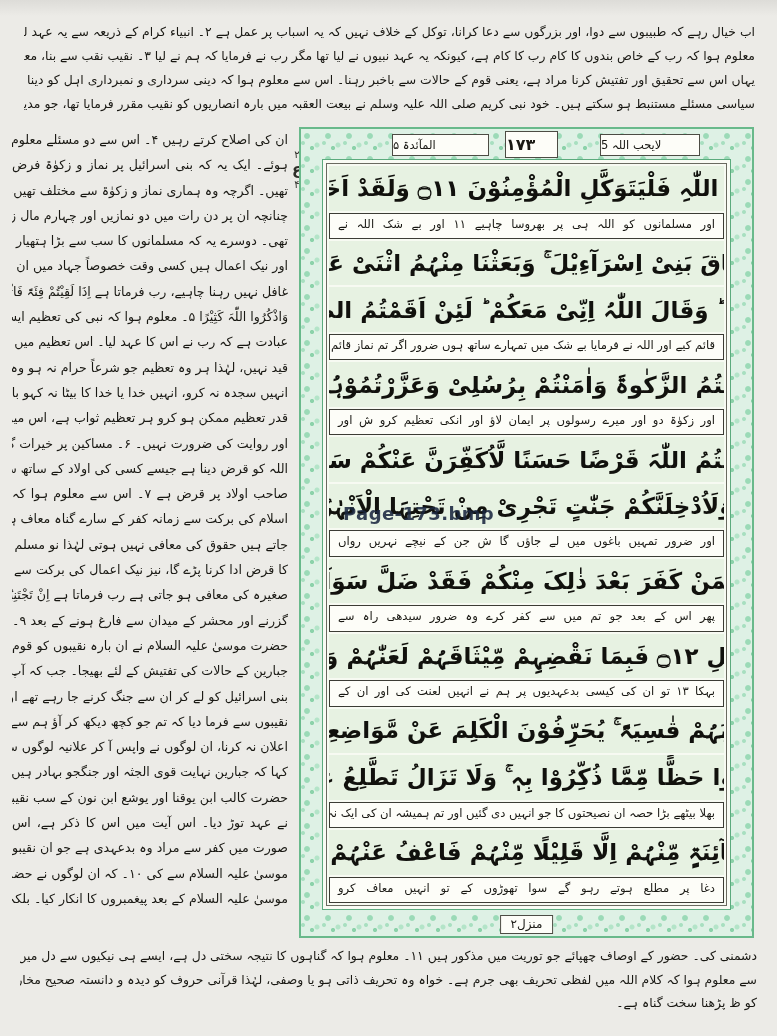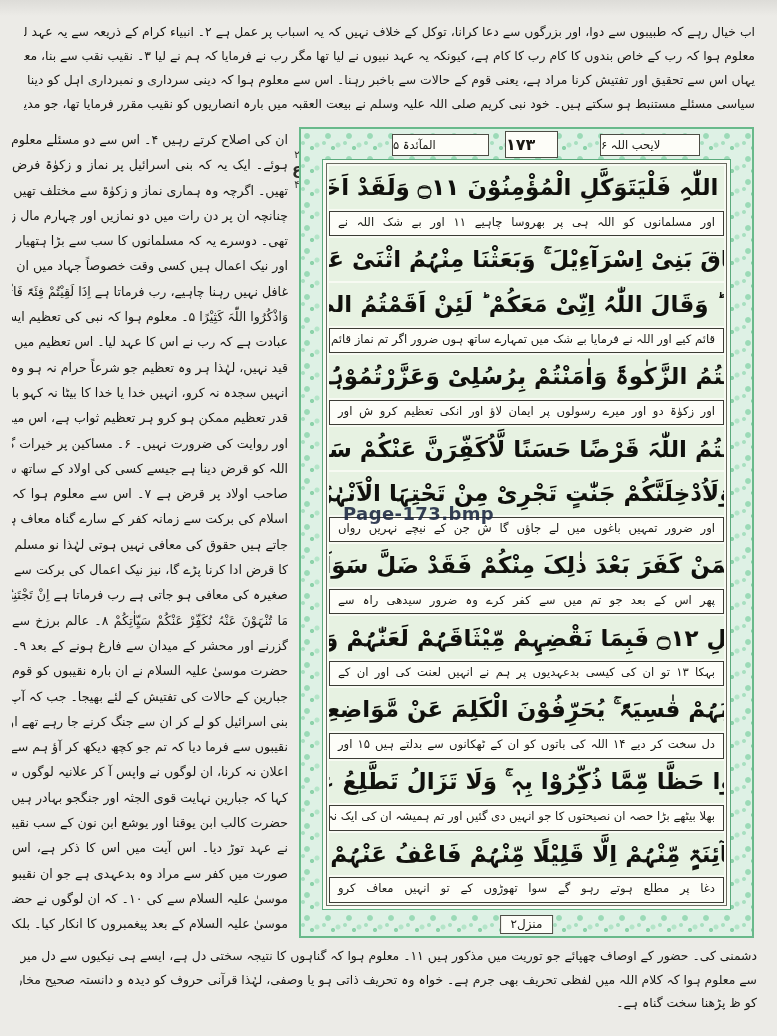--- a/index.html
+++ b/index.html
@@ -170,21 +170,20 @@
       <div class="txtline">صاحب اولاد پر قرض ہے ۷۔ اس سے معلوم ہوا کہ</div>
 
       <div class="txtline">اسلام کی برکت سے زمانہ کفر کے سارے گناہ معاف ہو</div>
 
       <div class="txtline">جاتے ہیں حقوق کی معافی نہیں ہوتی لہٰذا نو مسلم کو زمانہ کفر</div>
 
       <div class="txtline">کا قرض ادا کرنا پڑے گا، نیز نیک اعمال کی برکت سے گناہ</div>
 
       <div class="txtline">صغیرہ کی معافی ہو جاتی ہے رب فرماتا ہے اِنْ تَجْتَنِبُوْا کَبَآئِرَ</div>
 
-      <div class="txtline">مَا تُنْہَوْنَ عَنْہُ نُکَفِّرْ عَنْکُمْ سَیِّاٰتِکُمْ ۸۔ عالم برزخ سے</div>
 
       <div class="txtline">گزرنے اور محشر کے میدان سے فارغ ہونے کے بعد ۹۔</div>
 
       <div class="txtline">حضرت موسیٰ علیہ السلام نے ان بارہ نقیبوں کو قوم</div>
 
       <div class="txtline">جبارین کے حالات کی تفتیش کے لئے بھیجا۔ جب کہ آپ</div>
 
       <div class="txtline">بنی اسرائیل کو لے کر ان سے جنگ کرنے جا رہے تھے اور</div>
 
       <div class="txtline">نقیبوں سے فرما دیا کہ تم جو کچھ دیکھ کر آؤ ہم سے کہنا</div>
@@ -240,34 +239,33 @@
             <div class="row arabic">فَمَنْ کَفَرَ بَعْدَ ذٰلِکَ مِنْکُمْ فَقَدْ ضَلَّ سَوَآءَ</div>
 
             <div class="row urdu">پھر اس کے بعد جو تم میں سے کفر کرے وہ ضرور سیدھی راہ سے</div>
 
             <div class="row arabic">السَّبِیْلِ ۝۱۲ فَبِمَا نَقْضِہِمْ مِّیْثَاقَہُمْ لَعَنّٰہُمْ وَجَعَلْنَا</div>
 
             <div class="row urdu">بہکا ۱۳ تو ان کی کیسی بدعہدیوں پر ہم نے انہیں لعنت کی اور ان کے</div>
 
             <div class="row arabic">قُلُوْبَہُمْ قٰسِیَۃً ۚ یُحَرِّفُوْنَ الْکَلِمَ عَنْ مَّوَاضِعِہٖ ۙ وَ</div>
 
-            <div class="row urdu">دل سخت کر دیے ۱۴ اللہ کی باتوں کو ان کے ٹھکانوں سے بدلتے ہیں ۱۵ اور</div>
 
             <div class="row arabic">نَسُوْا حَظًّا مِّمَّا ذُکِّرُوْا بِہٖ ۚ وَلَا تَزَالُ تَطَّلِعُ عَلٰی</div>
 
             <div class="row urdu">بھلا بیٹھے بڑا حصہ ان نصیحتوں کا جو انہیں دی گئیں اور تم ہمیشہ ان کی ایک نہ ایک</div>
 
             <div class="row arabic">خَآئِنَۃٍ مِّنْہُمْ اِلَّا قَلِیْلًا مِّنْہُمْ فَاعْفُ عَنْہُمْ وَ</div>
 
             <div class="row urdu">دغا پر مطلع ہوتے رہو گے سوا تھوڑوں کے تو انہیں معاف کرو</div>
           </div>
       </div>
     </div>
 
-    <div class="hdr-box hdr-juz">لایحب اللہ ۶</div>
+    <div class="hdr-box hdr-juz">لایحب اللہ 5</div>
     <div class="hdr-box hdr-page">۱۷۳</div>
     <div class="hdr-box hdr-surah">المآئدۃ ۵</div>
 
     <div class="manzil-badge">منزل۲</div>
   </div>
 
   <div class="watermark">Page-173.bmp</div>
 
   <div class="bottom-block">
 

